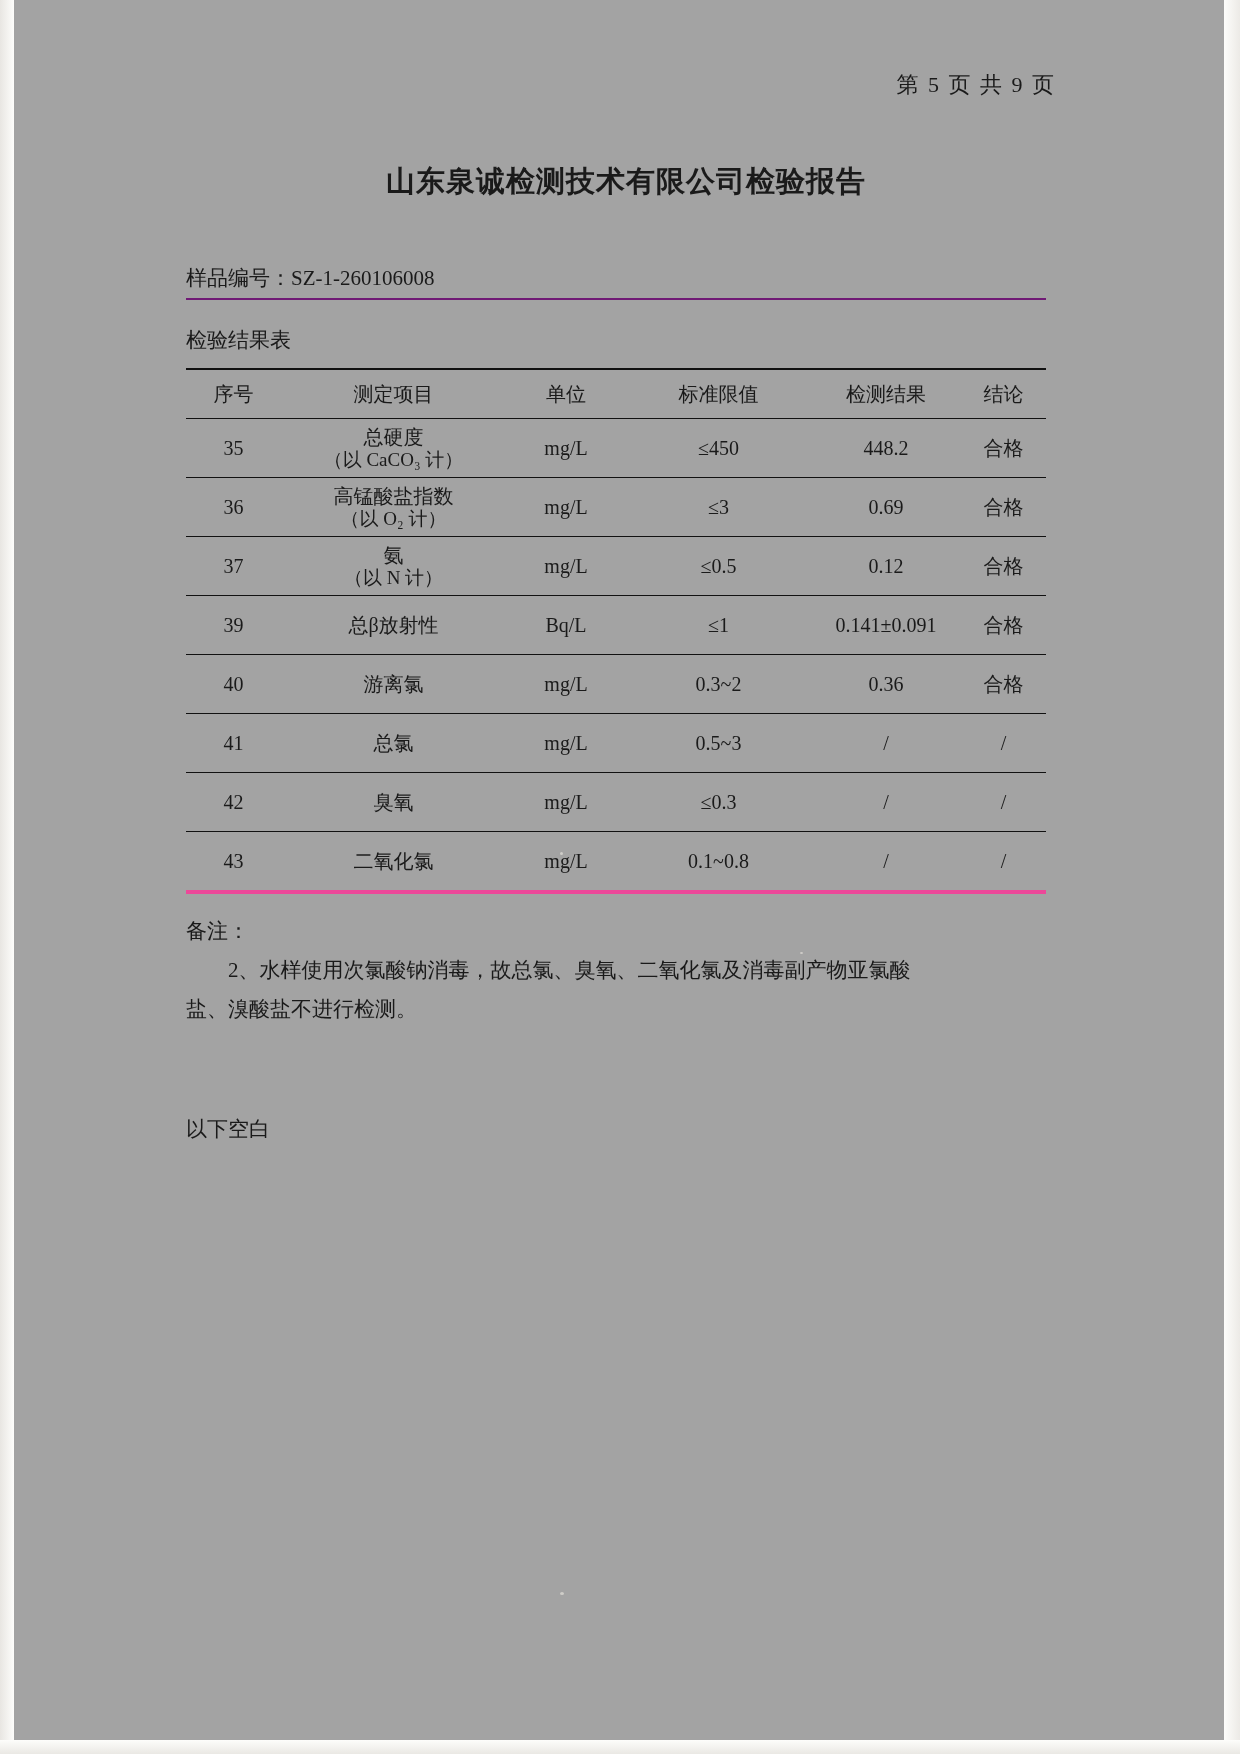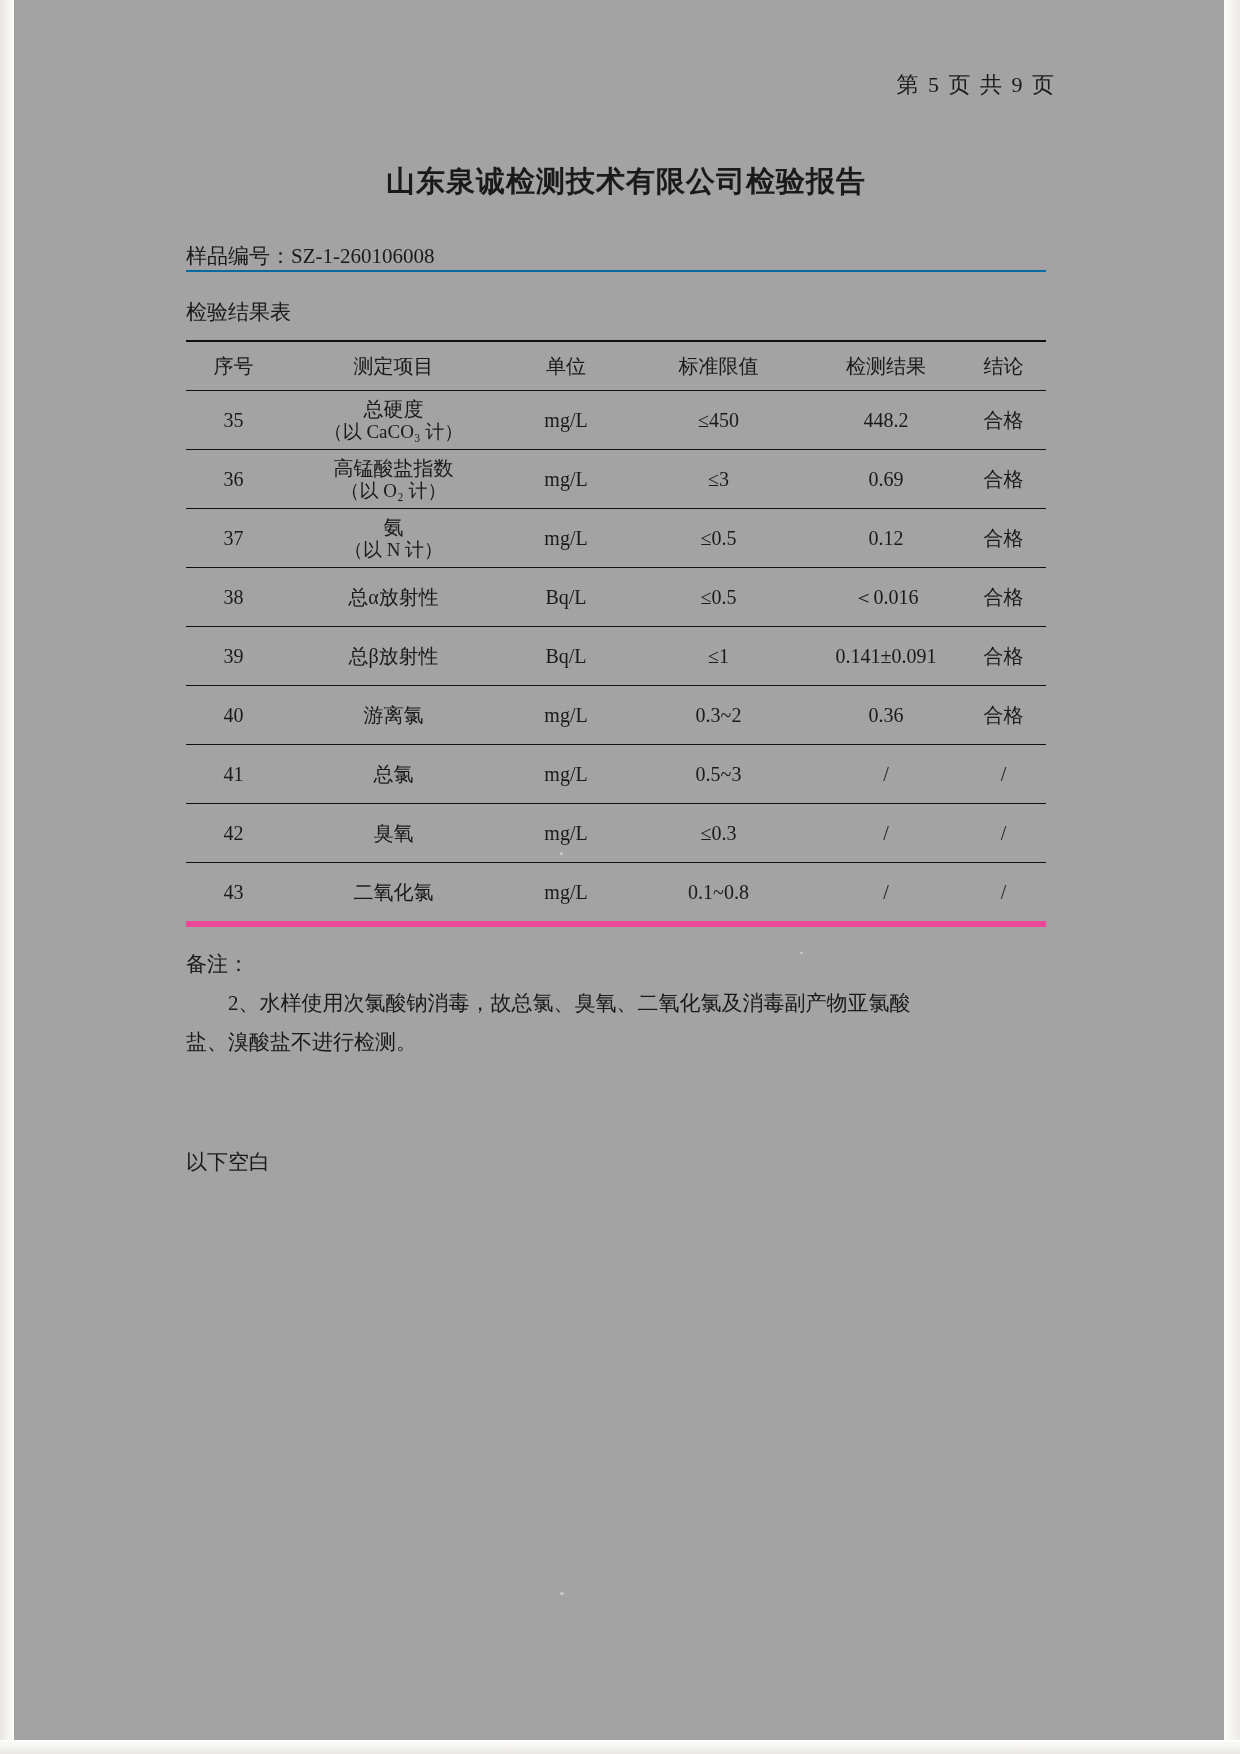--- a/index.html
+++ b/index.html
@@ -59,23 +59,24 @@
 
   .doc-title {
     text-align: center;
     font-size: 29px;
     font-weight: bold;
     letter-spacing: 1px;
     margin-top: 62px;
   }
 
   .sample-line {
-    margin-top: 40px;
-    font-size: 21px;
-    border-bottom: 2px solid #0369a1;
+    margin-top: 62px;
+    font-size: 21px;
+    border-bottom: 2px solid #701a75;
+    padding-bottom: 6px;
     width: 860px;
   }
   .sample-line .label { letter-spacing: 0px; }
   .sample-line .value { font-family: "Liberation Serif", serif; }
 
   .section-title {
     margin-top: 26px;
     font-size: 21px;
   }
 
@@ -94,21 +95,21 @@
     font-weight: normal;
     height: 48px;
     border-top: 2px solid #111;
     border-bottom: 1.5px solid #111;
   }
   table.result tbody td {
     height: 58px;
     border-bottom: 1.2px solid #111;
   }
   table.result tbody tr:last-child td {
-    border-bottom: 6px solid #ec4899;
+    border-bottom: 4px solid #ec4899;
   }
   .col-no    { width: 95px; }
   .col-item  { width: 225px; }
   .col-unit  { width: 120px; }
   .col-limit { width: 185px; }
   .col-res   { width: 150px; }
   .col-concl { width: 85px; }
 
   .item-main { display: block; line-height: 1.15; }
   .item-sub  { display: block; line-height: 1.15; font-size: 19px; }
@@ -196,30 +197,20 @@
           <td>
             <span class="item-main">氨</span>
             <span class="item-sub">（以 N 计）</span>
           </td>
           <td>mg/L</td>
           <td>≤0.5</td>
           <td>0.12</td>
           <td>合格</td>
         </tr>
         <tr>
-          <td>38</td>
-          <td>
-            <span class="item-main">总α放射性</span>
-          </td>
-          <td>Bq/L</td>
-          <td>≤0.5</td>
-          <td>＜0.016</td>
-          <td>合格</td>
-        </tr>
-        <tr>
           <td>39</td>
           <td>
             <span class="item-main">总β放射性</span>
           </td>
           <td>Bq/L</td>
           <td>≤1</td>
           <td>0.141±0.091</td>
           <td>合格</td>
         </tr>
         <tr>

